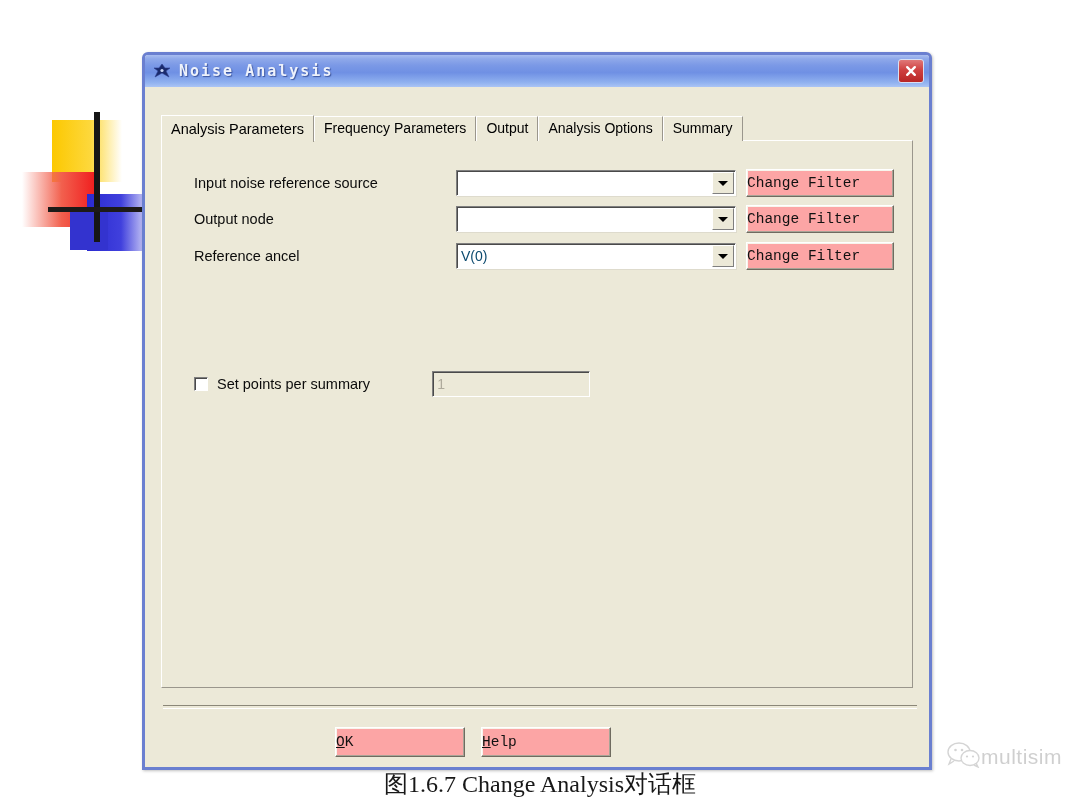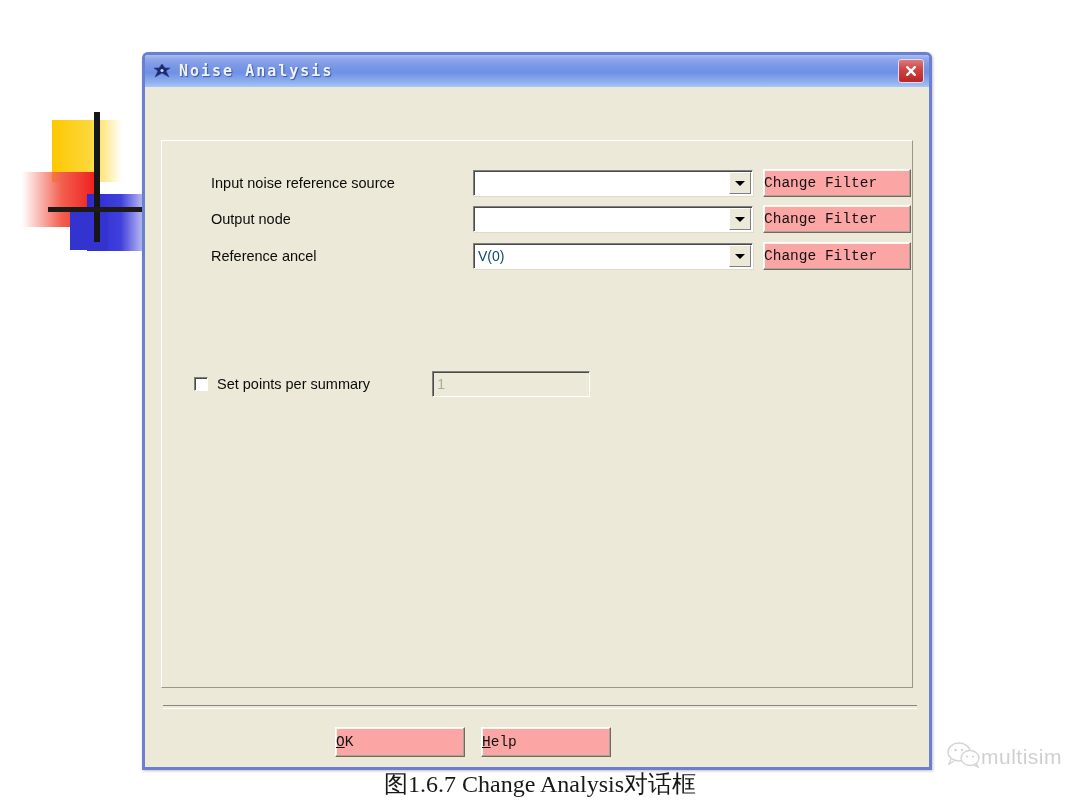--- a/index.html
+++ b/index.html
@@ -164,21 +164,20 @@
     box-sizing: border-box;
   }
 
   .form-row {
     position: absolute;
     left: 32px;
     width: 700px;
     height: 28px;
     display: flex;
     align-items: center;
-    margin-left: 17px;
   }
   .row-label {
     width: 262px;
     font-size: 14.5px;
     color: #0b0b0b;
     flex: 0 0 auto;
   }
   .combo {
     width: 290px;
     height: 26px;
@@ -356,20 +355,37 @@
       </svg>
     </span>
     <span class="title-text">Noise Analysis</span>
     <span class="close-btn">
       <svg width="14" height="14" viewBox="0 0 14 14">
         <path d="M3.2 3.2 L10.8 10.8 M10.8 3.2 L3.2 10.8" stroke="#ffffff" stroke-width="2.4" stroke-linecap="round"></path>
       </svg>
     </span>
   </div>
 
+  <div id="tabstrip">
+    <div class="tab active">
+      <span>Analysis Parameters</span>
+    </div>
+    <div class="tab">
+      <span>Frequency Parameters</span>
+    </div>
+    <div class="tab">
+      <span>Output</span>
+    </div>
+    <div class="tab">
+      <span>Analysis Options</span>
+    </div>
+    <div class="tab">
+      <span>Summary</span>
+    </div>
+  </div>
 
   <div id="panel">
 
     <div class="form-row" style="top:28px">
       <span class="row-label">Input noise reference source</span>
       <div class="combo">
         <span class="combo-value"></span>
         <span class="combo-arrow">
           <span class="arrow-tri"></span>
         </span>

